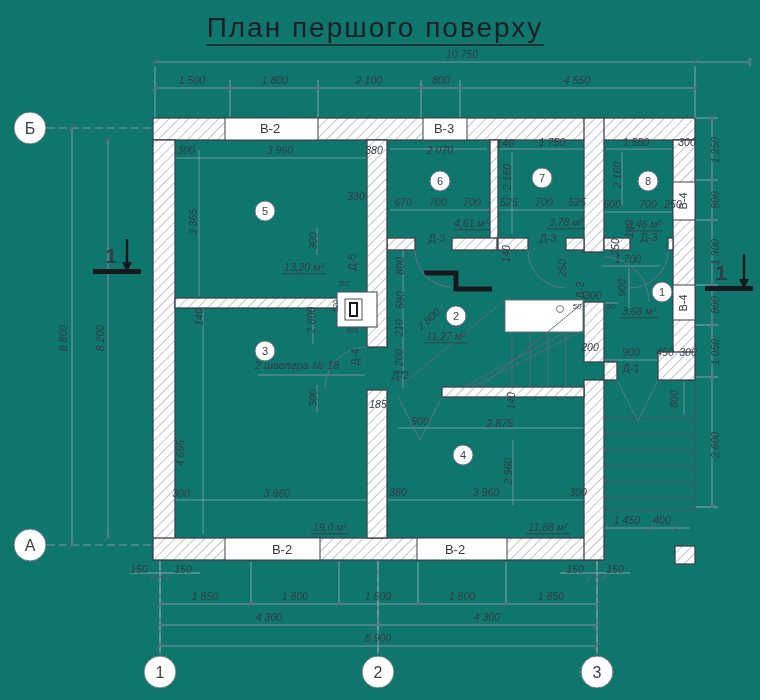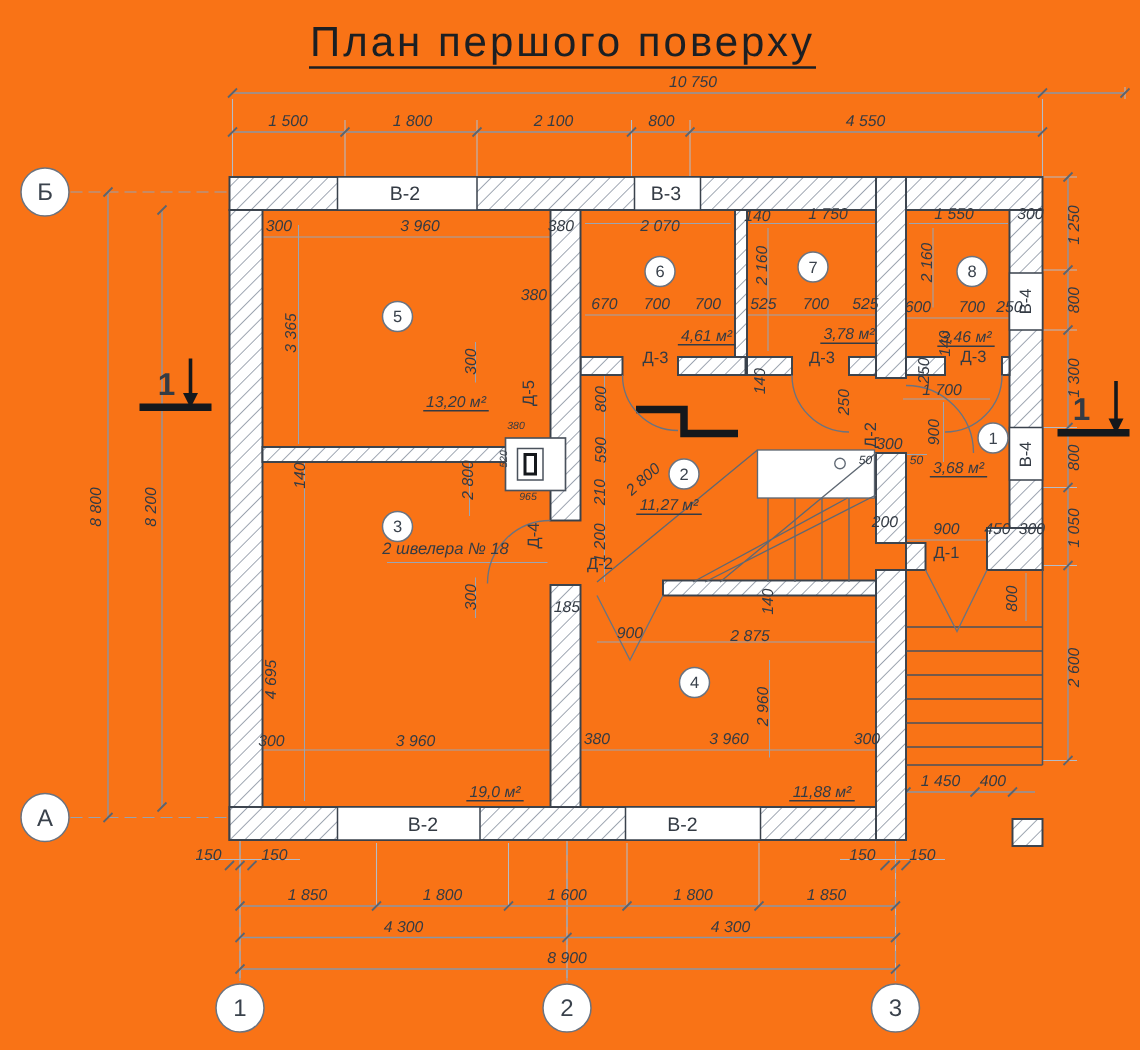--- a/index.html
+++ b/index.html
@@ -1,16 +1,16 @@
 <!DOCTYPE html>
 <html><head>
 <meta charset="utf-8">
 <style>
   html,body{margin:0;padding:0;background:#ffffff;}
-  .sheet{position:relative;width:760px;height:700px;background:#f97316;overflow:hidden;
+  .sheet{position:relative;width:760px;height:700px;background:#0f766e;overflow:hidden;
          font-family:"Liberation Sans",sans-serif;}
   svg text{fill:#343b44;}
   .dim{font-style:italic;font-family:"Liberation Sans",sans-serif;}
   .lbl{font-style:normal;font-family:"Liberation Sans",sans-serif;}
   .title-text{font-family:"Liberation Sans",sans-serif;fill:#1c1f23;letter-spacing:2px;}
   .bubble-text{font-family:"Liberation Sans",sans-serif;fill:#3a424c;}
 </style>
 </head>
 <body>
 

